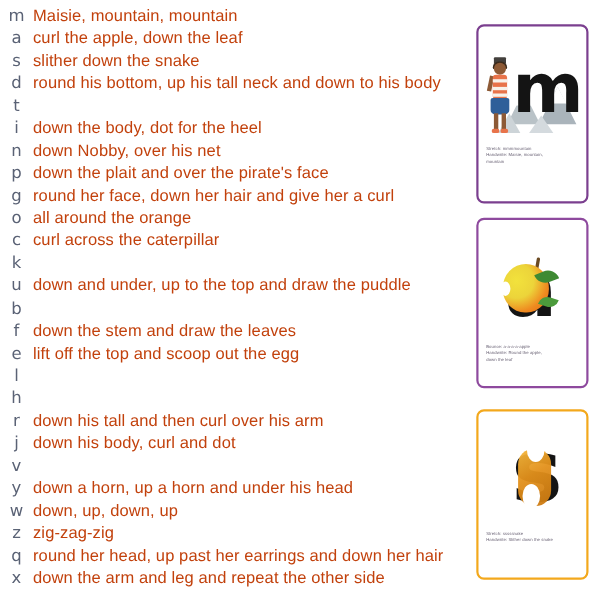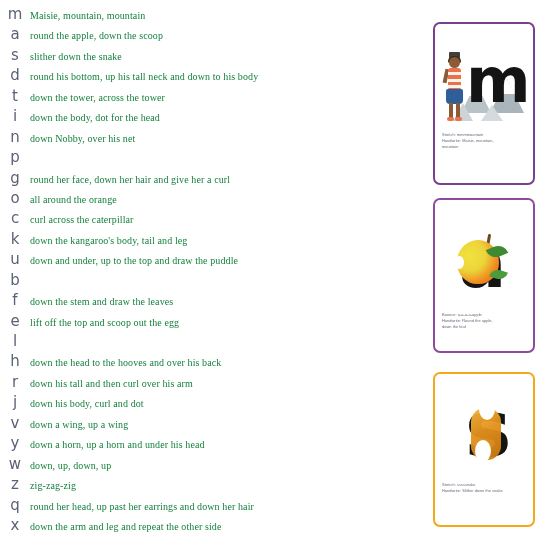--- a/index.html
+++ b/index.html
@@ -43,23 +43,23 @@
     width: 30px;
     min-width: 30px;
     text-align: center;
     font-family: "DejaVu Sans", sans-serif;
     font-size: 15px;
     color: #5a6275;
     line-height: 20.45px;
     letter-spacing: 0px;
   }
   .phrase-cell {
-    font-family: Liberation Serif, serif;
-    font-size: 10px;
-    color: #15803d;
+    font-family: Liberation Sans, sans-serif;
+    font-size: 15px;
+    color: #c2410c;
     line-height: 20.45px;
     letter-spacing: 0.1px;
   }
 
   
   #card-rail {
     position: absolute;
     left: 430px;
     top: 0;
     width: 113px;
@@ -243,60 +243,59 @@
 
 <div id="page">
 
   <div id="phrase-list">
       <div class="phrase-row">
         <span class="letter-cell">m</span>
         <span class="phrase-cell">Maisie, mountain, mountain</span>
       </div>
       <div class="phrase-row">
         <span class="letter-cell">a</span>
-        <span class="phrase-cell">round the apple, down the scoop</span>
+        <span class="phrase-cell">curl the apple, down the leaf</span>
       </div>
       <div class="phrase-row">
         <span class="letter-cell">s</span>
         <span class="phrase-cell">slither down the snake</span>
       </div>
       <div class="phrase-row">
         <span class="letter-cell">d</span>
         <span class="phrase-cell">round his bottom, up his tall neck and down to his body</span>
       </div>
       <div class="phrase-row">
         <span class="letter-cell">t</span>
-        <span class="phrase-cell">down the tower, across the tower</span>
       </div>
       <div class="phrase-row">
         <span class="letter-cell">i</span>
-        <span class="phrase-cell">down the body, dot for the head</span>
+        <span class="phrase-cell">down the body, dot for the heel</span>
       </div>
       <div class="phrase-row">
         <span class="letter-cell">n</span>
         <span class="phrase-cell">down Nobby, over his net</span>
       </div>
       <div class="phrase-row">
         <span class="letter-cell">p</span>
+        <span class="phrase-cell">down the plait and over the pirate's face</span>
       </div>
       <div class="phrase-row">
         <span class="letter-cell">g</span>
         <span class="phrase-cell">round her face, down her hair and give her a curl</span>
       </div>
       <div class="phrase-row">
         <span class="letter-cell">o</span>
         <span class="phrase-cell">all around the orange</span>
       </div>
       <div class="phrase-row">
         <span class="letter-cell">c</span>
         <span class="phrase-cell">curl across the caterpillar</span>
       </div>
       <div class="phrase-row">
         <span class="letter-cell">k</span>
-        <span class="phrase-cell">down the kangaroo's body, tail and leg</span>
       </div>
       <div class="phrase-row">
         <span class="letter-cell">u</span>
         <span class="phrase-cell">down and under, up to the top and draw the puddle</span>
       </div>
       <div class="phrase-row">
         <span class="letter-cell">b</span>
       </div>
       <div class="phrase-row">
         <span class="letter-cell">f</span>
@@ -304,33 +303,31 @@
       </div>
       <div class="phrase-row">
         <span class="letter-cell">e</span>
         <span class="phrase-cell">lift off the top and scoop out the egg</span>
       </div>
       <div class="phrase-row">
         <span class="letter-cell">l</span>
       </div>
       <div class="phrase-row">
         <span class="letter-cell">h</span>
-        <span class="phrase-cell">down the head to the hooves and over his back</span>
       </div>
       <div class="phrase-row">
         <span class="letter-cell">r</span>
         <span class="phrase-cell">down his tall and then curl over his arm</span>
       </div>
       <div class="phrase-row">
         <span class="letter-cell">j</span>
         <span class="phrase-cell">down his body, curl and dot</span>
       </div>
       <div class="phrase-row">
         <span class="letter-cell">v</span>
-        <span class="phrase-cell">down a wing, up a wing</span>
       </div>
       <div class="phrase-row">
         <span class="letter-cell">y</span>
         <span class="phrase-cell">down a horn, up a horn and under his head</span>
       </div>
       <div class="phrase-row">
         <span class="letter-cell">w</span>
         <span class="phrase-cell">down, up, down, up</span>
       </div>
       <div class="phrase-row">

